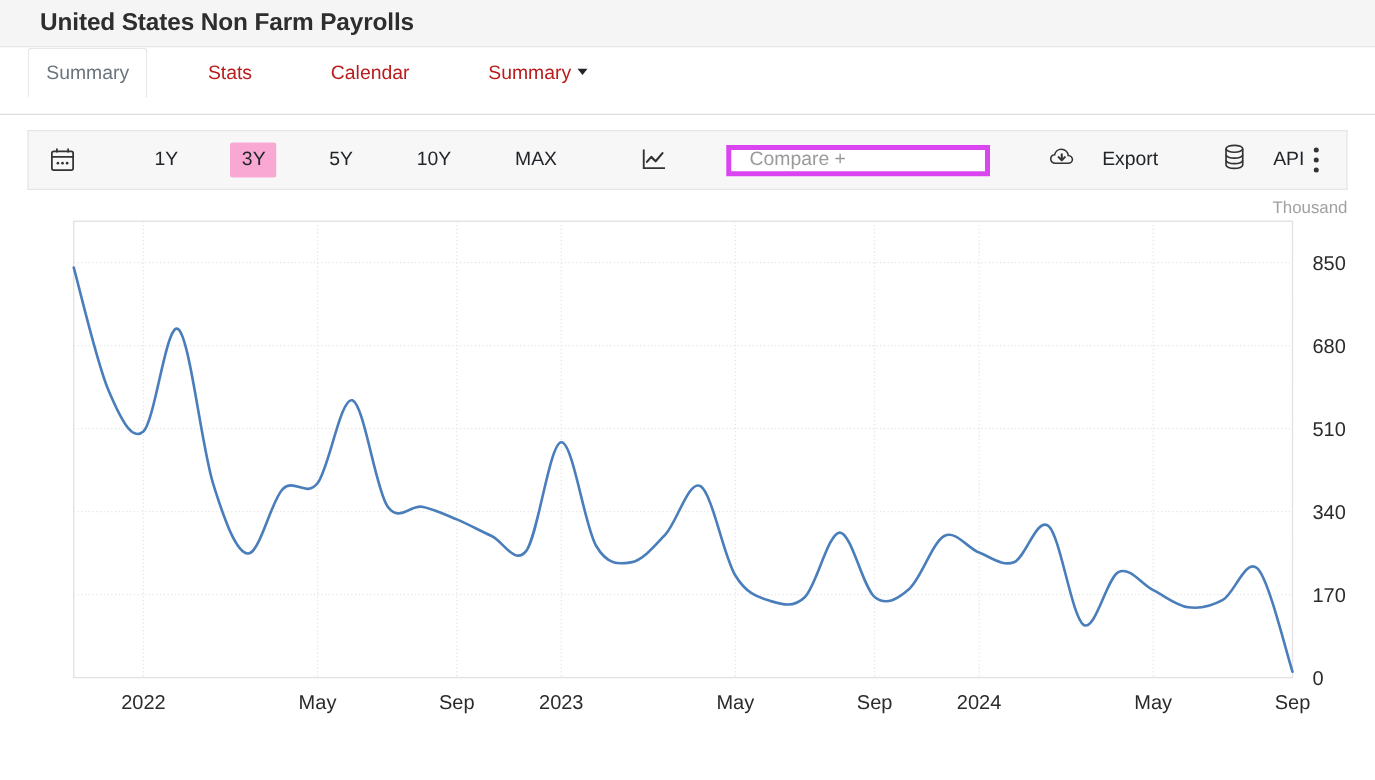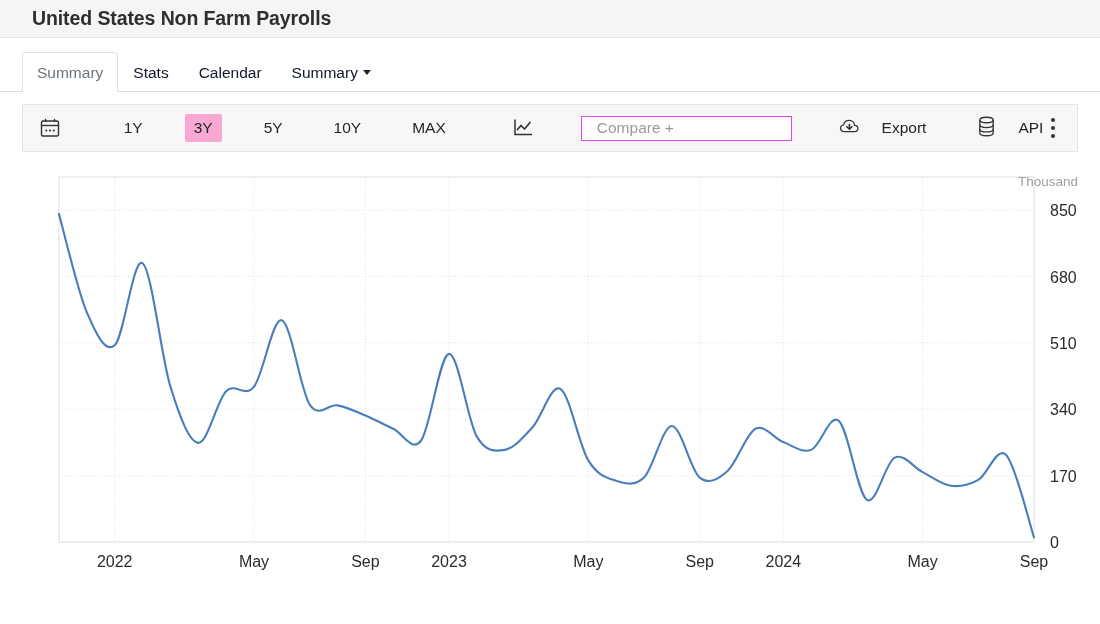--- a/index.html
+++ b/index.html
@@ -28,25 +28,25 @@
   }
 
   
   .tabs-wrap {
     height: 54px;
     background: #ffffff;
     border-bottom: 1px solid #dcdcdc;
     display: flex; align-items: flex-end;
     padding-left: 22px;
   }
-  .tabs { display: flex; align-items: flex-end; height: 100%; }
+  .tabs { display: flex; align-items: flex-start; height: 100%; gap: 33px; }
   .tab {
     position: relative;
     font-size: 15.5px;
-    color: #0f172a;
+    color: #b91c1c;
     padding: 0 14px;
     height: 40px;
     line-height: 40px;
     cursor: pointer;
     white-space: nowrap;
     background: transparent;
     border: 1px solid transparent;
     border-bottom: none;
     margin-bottom: -1px;
   }
@@ -89,21 +89,21 @@
     cursor: pointer;
     border-radius: 2px;
     line-height: 20px;
   }
   .range-btn.active { background: #f9a8d4; }
   .chart-type-btn { margin-left: 56px; cursor:pointer; display:flex; align-items:center; }
   .compare-box {
     margin-left: 46px;
     width: 270px; height: 25px;
     background: #ffffff;
-    border: 1px solid #d946ef;
+    border: 4px solid #d946ef;
     display: flex; align-items: center;
     padding: 0 13px;
   }
   .compare-box input {
     border: none; outline: none;
     width: 100%;
     font-size: 15.5px;
     font-family: "Liberation Sans", sans-serif;
     color: #444;
     background: transparent;
@@ -128,21 +128,21 @@
     width: 4px; height: 4px; border-radius: 50%;
     background: #333; margin: 2px 0;
     display:block;
   }
 
   
   .chart-area { position: relative; padding: 0 22px; }
   .unit-label {
     position: absolute;
     right: 22px;
-    top: 22px;
+    top: 6px;
     font-size: 13.5px;
     color: #a0a0a0;
   }
   svg.chart { display: block; }
   .axis-tick-text {
     font-family: "Liberation Sans", sans-serif;
     font-size: 16px;
     fill: #2b2b2b;
   }
   .xaxis-text {

